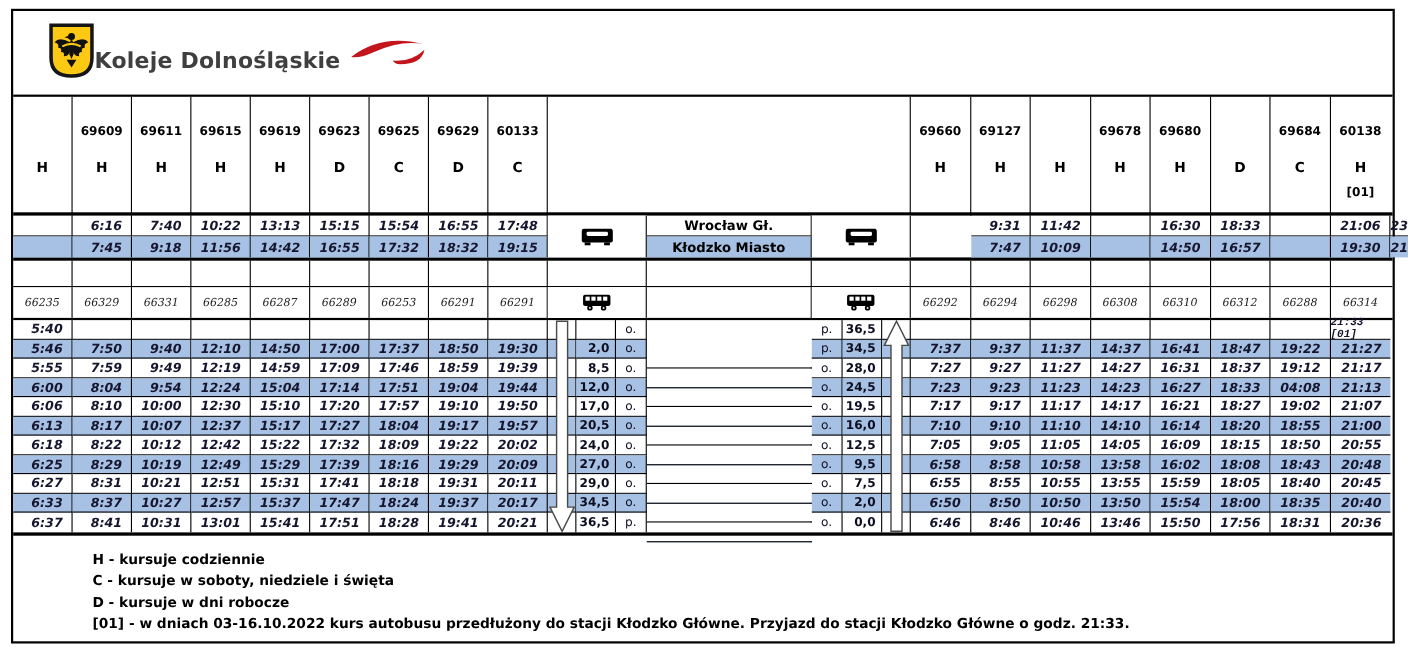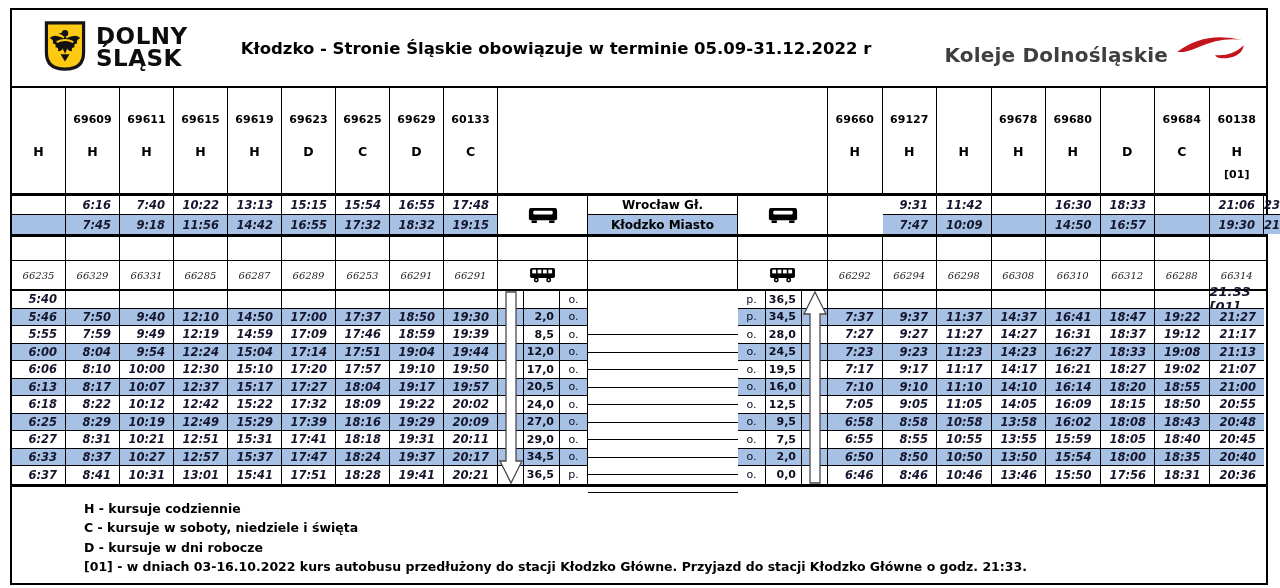--- a/index.html
+++ b/index.html
@@ -53,21 +53,21 @@
   .tno { display:flex; align-items:center; justify-content:center;
     font-family:"DejaVu Serif","Liberation Serif",serif; font-style:italic;
     font-size:10px; color:#222; }
 
   
   #body { grid-auto-rows:17.5px; border-bottom:3px solid #000; position:relative; }
   #body > div { display:flex; align-items:center; border-bottom:1px solid #000; }
   #body > div.noB { border-bottom:none; }
   .tcell { justify-content:flex-end; padding-right:8px; font-style:italic; font-weight:bold;
     font-size:11.5px; color:#15152e; }
-  .tcell.sm { font-size:13px; padding-right:3px; }
+  .tcell.sm { font-size:10px; padding-right:3px;font-family:Liberation Mono, monospace; }
   .km { justify-content:flex-end; padding-right:5px; font-size:11px; font-weight:600; color:#0d0d20; }
   .op { justify-content:center; font-size:11px; color:#0d0d20; }
   .stn { justify-content:center; font-weight:bold; font-size:11.5px; letter-spacing:-0.3px;
     color:#000; white-space:nowrap; overflow:hidden;margin-top:43px; }
   .acol { background-clip:padding-box; }
 
   .arrow { position:absolute; top:0; height:193px; width:26px; pointer-events:none; }
   .arrL { left:486px; }
   .arrR { left:790px; }
 
@@ -88,25 +88,20 @@
           <circle cx="32" cy="19" r="5"></circle>
           <path d="M28 18 l-6 2 6 2 z"></path>
           <path d="M32 22 q5 9 3 22 l-3 7 l-3 -7 q-2 -13 3 -22 z"></path>
           <path d="M30 27 Q14 19 8 27 Q15 29 13 35 Q19 35 17 41 Q23 41 21 47 Q27 47 29 42 Z"></path>
           <path d="M34 27 Q50 19 56 27 Q49 29 51 35 Q45 35 47 41 Q41 41 43 47 Q37 47 35 42 Z"></path>
           <path d="M25 52 h14 l-7 11 z"></path>
         </g>
         <path d="M19 33 Q32 26 45 33" stroke="#fdc913" stroke-width="3" fill="none"></path>
       </svg>
     </div>
-    <div class="regionname">
-      <div>DOLNY</div>
-      <div>ŚLĄSK</div>
-    </div>
-    <div class="doctitle">Kłodzko - Stronie Śląskie obowiązuje w terminie 05.09-31.12.2022 r</div>
     <div class="brand">
       <span class="brandname">Koleje Dolnośląskie</span>
       <span>
         <svg width="74" height="34" viewBox="0 0 90 40">
           <path d="M4 27 Q38 1 84 13 Q60 8 28 22 Q12 29 4 27 Z" fill="#c3161c"></path>
           <path d="M50 31 Q70 33 85 19 Q82 35 58 35 Q52 35 50 31 Z" fill="#c3161c"></path>
         </svg>
       </span>
     </div>
   </div>
@@ -395,21 +390,21 @@
       <div class="stn blue">Żelazno</div>
       <div class="op blue">o.</div>
       <div class="km blue">24,5</div>
       <div class="acol blue"></div>
       <div class="tcell blue">7:23</div>
       <div class="tcell blue">9:23</div>
       <div class="tcell blue">11:23</div>
       <div class="tcell blue">14:23</div>
       <div class="tcell blue">16:27</div>
       <div class="tcell blue">18:33</div>
-      <div class="tcell blue">19:08</div>
+      <div class="tcell blue">04:08</div>
       <div class="tcell blue noR">21:13</div>
       <div class="tcell">6:06</div>
       <div class="tcell">8:10</div>
       <div class="tcell">10:00</div>
       <div class="tcell">12:30</div>
       <div class="tcell">15:10</div>
       <div class="tcell">17:20</div>
       <div class="tcell">17:57</div>
       <div class="tcell">19:10</div>
       <div class="tcell">19:50</div>

